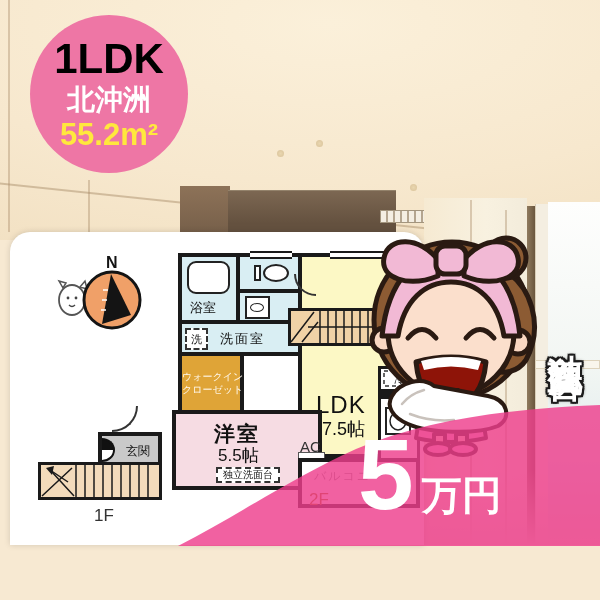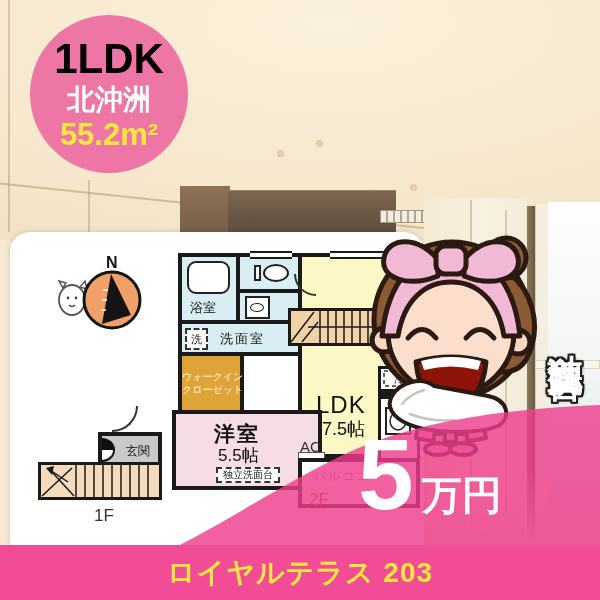--- a/index.html
+++ b/index.html
@@ -232,23 +232,20 @@
 
   <svg class="abs z30" style="left:0;top:0;" width="600" height="600" viewBox="0 0 600 600">
     <path d="M178,546 C240,514 292,478 356,449 C428,418 520,408 600,405 L600,546 Z" fill="#EE3E8C" fill-opacity="0.82"></path>
   </svg>
 
   <div class="abs price-row">
     <span class="price-amount">5</span>
     <span class="price-unit">万円</span>
   </div>
 
-  <div class="abs banner">
-    <span class="banner-text">ロイヤルテラス 203</span>
-  </div>
 
   <div class="abs badge z50">
     <div class="l1">1LDK</div>
     <div class="l2">北沖洲</div>
     <div class="l3">55.2m²</div>
   </div>
 
 </div>
 
 </body></html>

